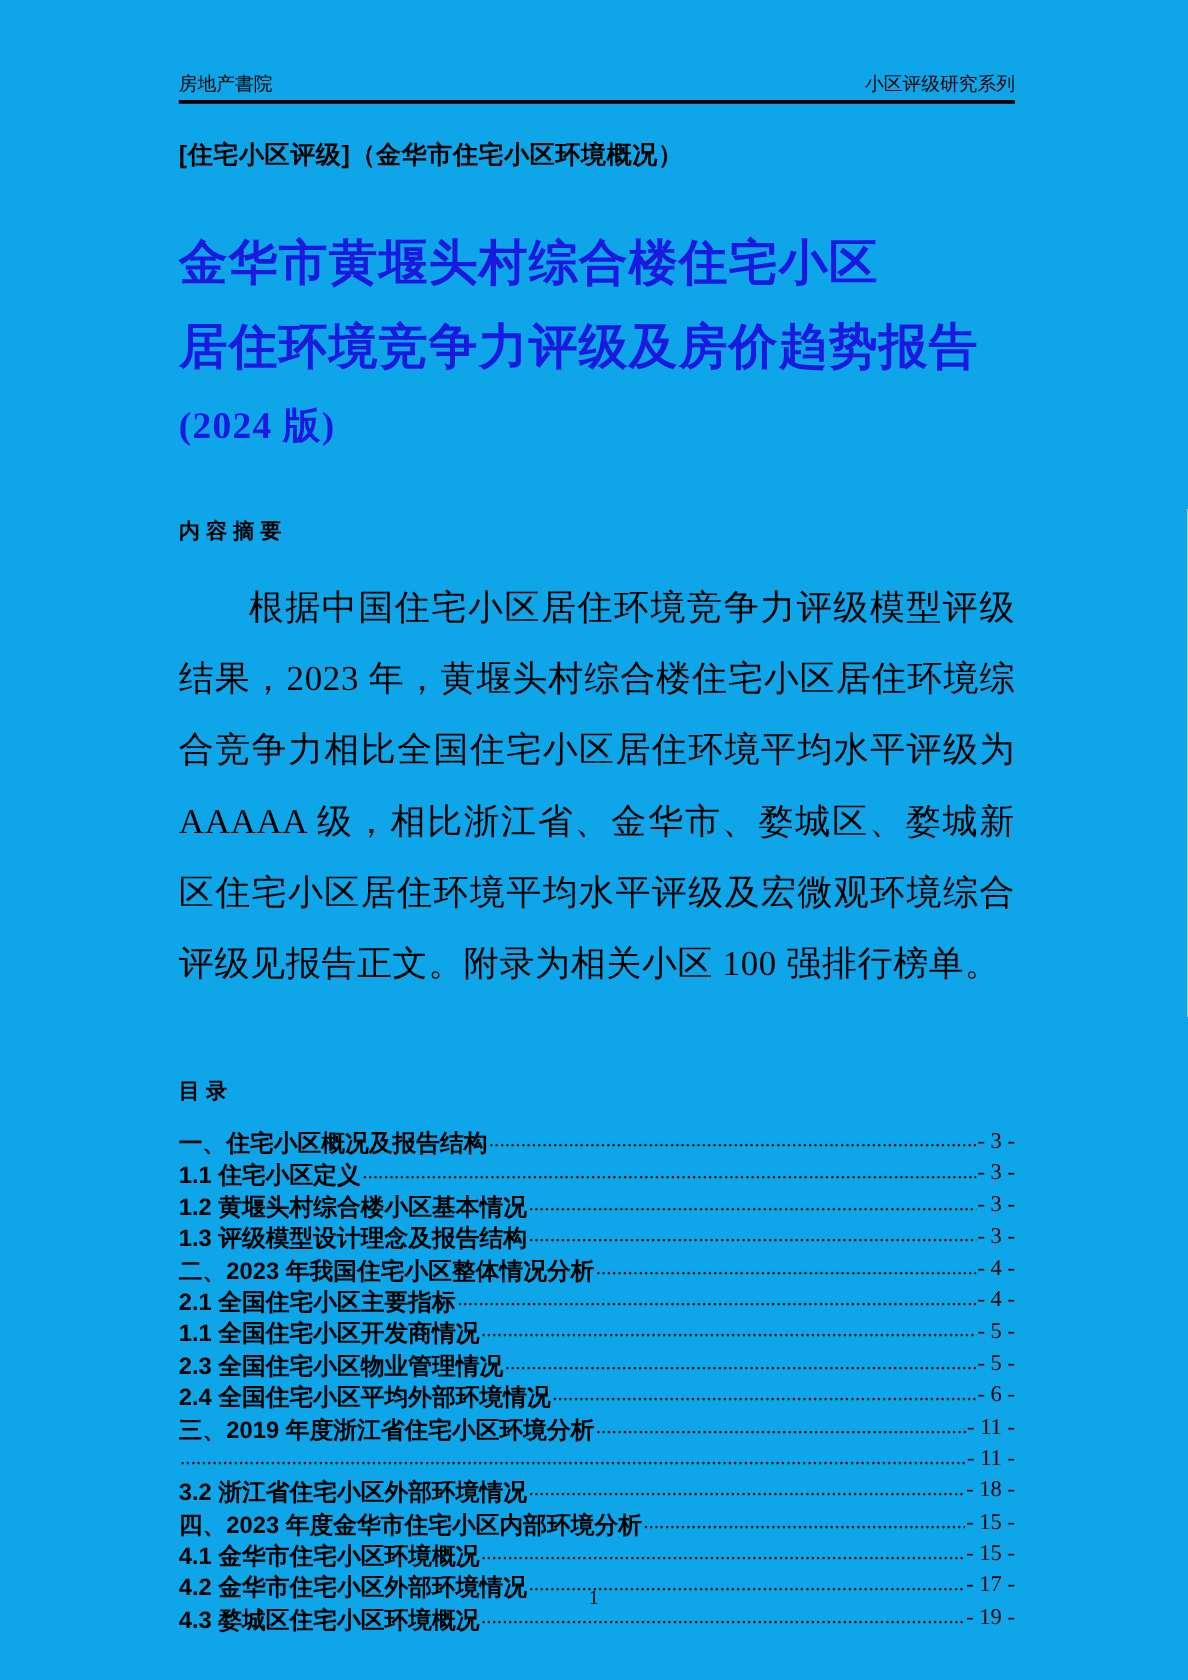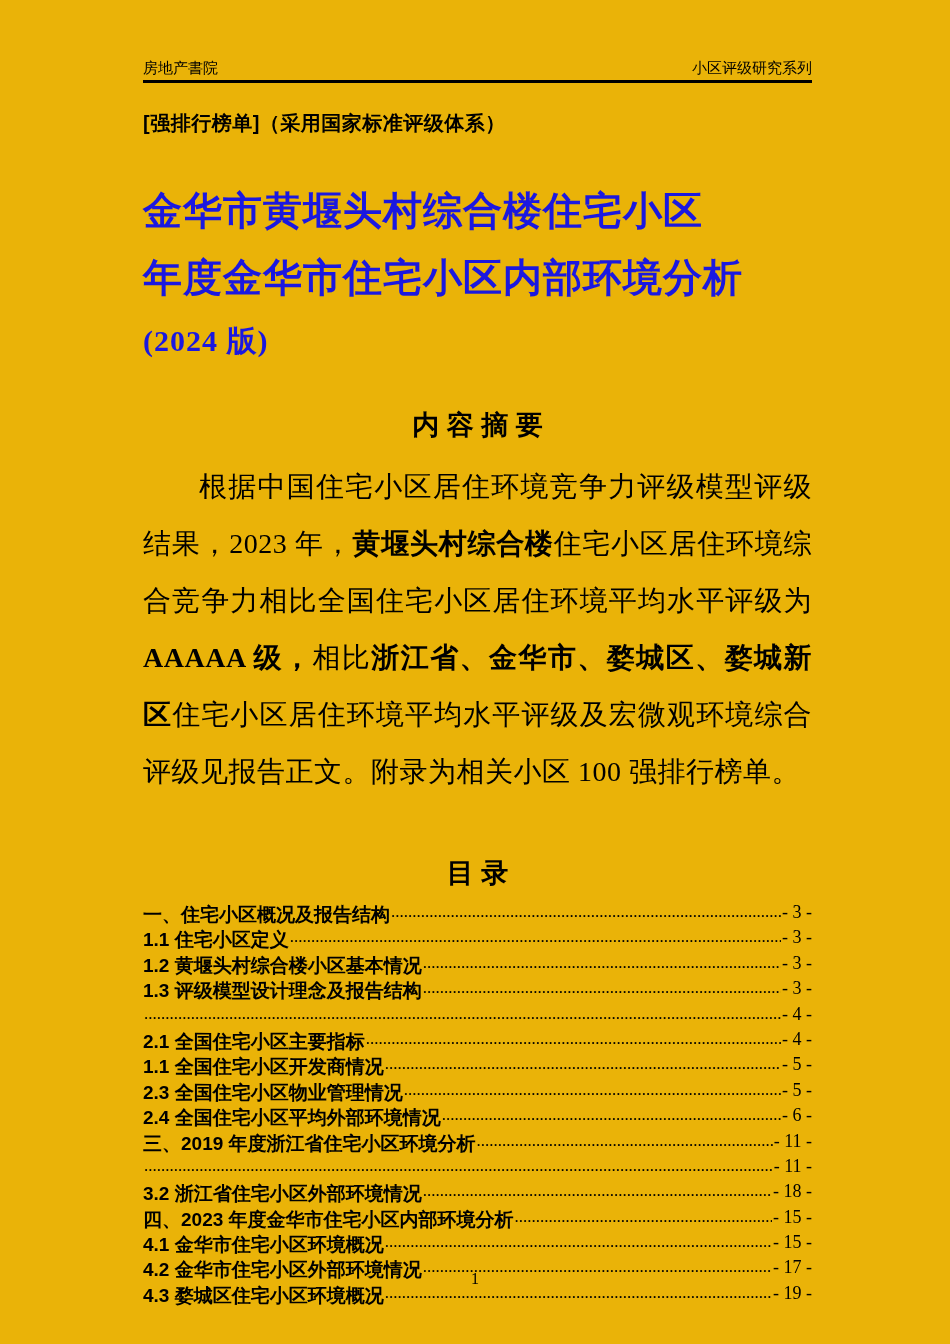--- a/index.html
+++ b/index.html
@@ -1,21 +1,21 @@
 <!DOCTYPE html>
 <html><head>
 <meta charset="utf-8">
 <style>
   html, body { margin: 0; padding: 0; background: #ffffff; }
   .page {
     position: relative;
     width: 950px;
     height: 1344px;
     margin: 0 auto;
-    background: #eab308;
+    background: #0ea5e9;
     font-family: "Liberation Serif", serif;
     color: #000;
     box-sizing: border-box;
     padding: 58px 138px 0 143px;
     overflow: hidden;
   }
   
   .hdr {
     display: flex;
     justify-content: space-between;
@@ -47,38 +47,38 @@
     letter-spacing: 1px;
   }
   .title-edition {
     font-size: 30px;
     line-height: 44px;
     margin-top: 8px;
   }
   
   .sec-heading {
     margin: 0;
-    text-align: center;
-    font-family: "Liberation Sans", sans-serif;
-    font-weight: bold;
-    font-size: 27px;
+    text-align: left;
+    font-family: "Liberation Sans", sans-serif;
+    font-weight: bold;
+    font-size: 17px;
     line-height: 34px;
   }
   .summary-heading { margin-top: 45px; }
   .toc-heading { margin-top: 56px; }
   
   .summary-par {
     margin: 16px 0 0 0;
     font-size: 28px;
     line-height: 57px;
     text-align: justify;
     text-indent: 56px;
     letter-spacing: 0.5px;
   }
-  .summary-par .b { font-weight: bold; }
+  .summary-par .b { font-weight: normal; }
   
   .toc { margin-top: 12px; }
   .toc-row {
     display: flex;
     align-items: flex-start;
     height: 25.4px;
     font-size: 19px;
     white-space: nowrap;
   }
   .toc-row .lbl {
@@ -111,25 +111,25 @@
 <body>
 
 <div class="page">
 
   <div class="hdr">
     <span>房地产書院</span>
     <span>小区评级研究系列</span>
   </div>
   <div class="hdr-rule"></div>
 
-  <div class="subheader">[强排行榜单]（采用国家标准评级体系）</div>
+  <div class="subheader">[住宅小区评级]（金华市住宅小区环境概况）</div>
 
   <div class="title" style="color: rgb(27, 24, 224);">
     <div style="color: rgb(27, 24, 224);">金华市黄堰头村综合楼住宅小区</div>
-    <div style="color: rgb(27, 24, 224);">年度金华市住宅小区内部环境分析</div>
+    <div style="color: rgb(27, 24, 224);">居住环境竞争力评级及房价趋势报告</div>
     <div class="title-edition" style="color: rgb(27, 24, 224);">(2024 版)</div>
   </div>
 
   <div class="sec-heading summary-heading">内 容 摘 要</div>
 
   <p class="summary-par"><span>根据中国住宅小区居住环境竞争力评级模型评级结果，2023 年，</span><span class="b">黄堰头村综合楼</span><span>住宅小区居住环境综合竞争力相比全国住宅小区居住环境平均水平评级为 </span><span class="b">AAAAA 级，</span><span>相比</span><span class="b">浙江省、金华市、婺城区、婺城新区</span><span>住宅小区居住环境平均水平评级及宏微观环境综合评级见报告正文。附录为相关小区 100 强排行榜单。</span></p>
 
   <div class="sec-heading toc-heading">目 录</div>
 
   <div class="toc">
@@ -147,20 +147,21 @@
         <span class="lbl">1.2 黄堰头村综合楼小区基本情况</span>
         <span class="dots">........................................................................................................................................................................................................</span>
         <span class="pg">- 3 -</span>
       </div>
       <div class="toc-row lvl1">
         <span class="lbl">1.3 评级模型设计理念及报告结构</span>
         <span class="dots">........................................................................................................................................................................................................</span>
         <span class="pg">- 3 -</span>
       </div>
       <div class="toc-row">
+        <span class="lbl">二、2023 年我国住宅小区整体情况分析</span>
         <span class="dots">........................................................................................................................................................................................................</span>
         <span class="pg">- 4 -</span>
       </div>
       <div class="toc-row lvl1">
         <span class="lbl">2.1 全国住宅小区主要指标</span>
         <span class="dots">........................................................................................................................................................................................................</span>
         <span class="pg">- 4 -</span>
       </div>
       <div class="toc-row lvl1">
         <span class="lbl">1.1 全国住宅小区开发商情况</span>

